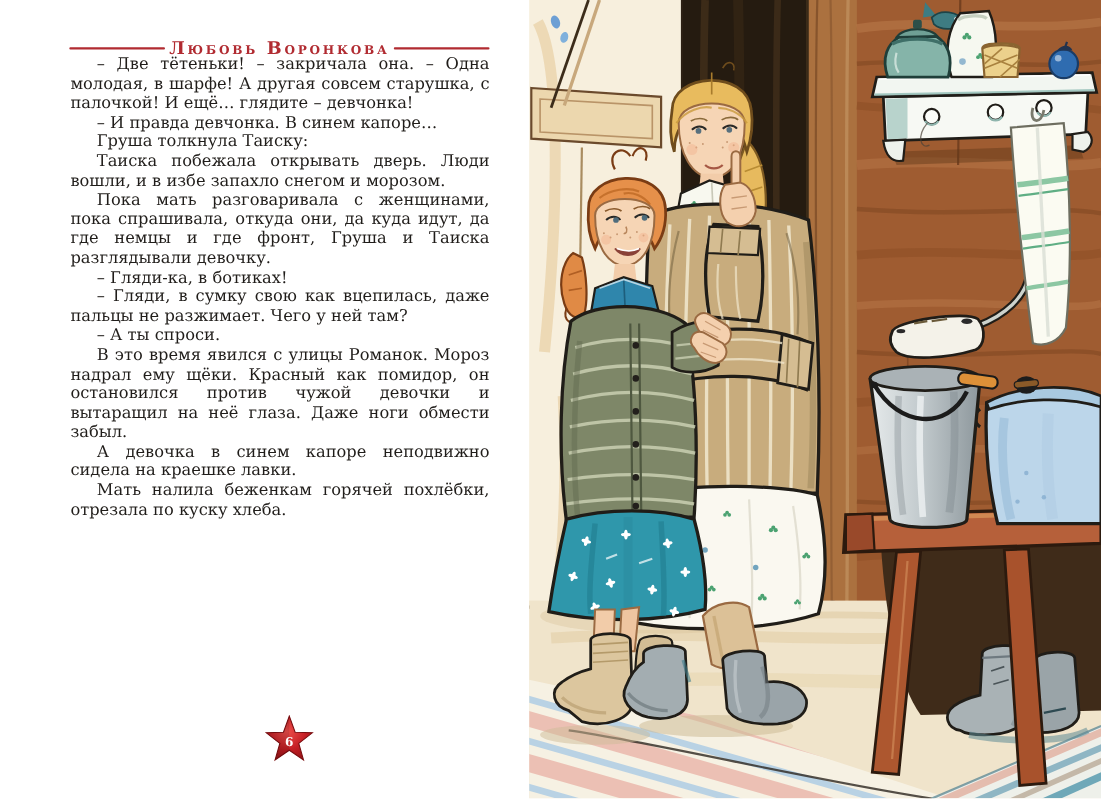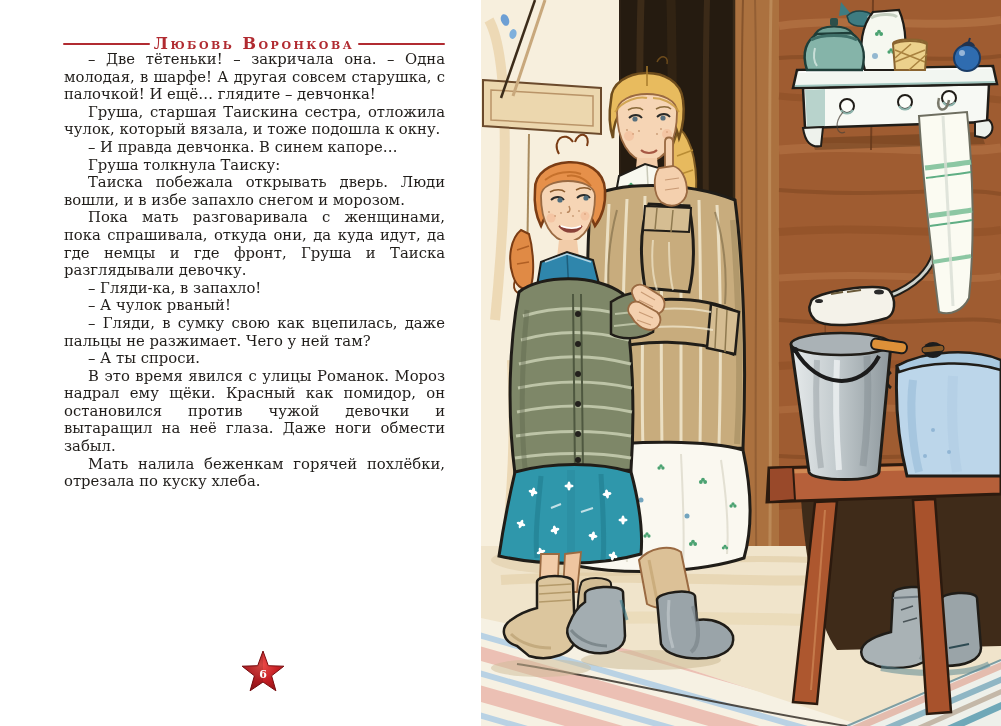--- a/index.html
+++ b/index.html
@@ -38,30 +38,29 @@
 
 <div class="page-left">
   <div class="chapter-header">
     <span class="rule"></span>
     <h1>Любовь Воронкова</h1>
     <span class="rule"></span>
   </div>
 
   <div class="story">
       <p>– Две тётеньки! – закричала она. – Одна молодая, в шарфе! А другая совсем старушка, с палочкой! И ещё… глядите – девчонка!</p>
-      <p>Груша, старшая Таискина сестра, отложила чулок, который вязала, и тоже подошла к окну.</p>
       <p>– И правда девчонка. В синем капоре…</p>
       <p>Груша толкнула Таиску:</p>
       <p>Таиска побежала открывать дверь. Люди вошли, и в избе запахло снегом и морозом.</p>
       <p>Пока мать разговаривала с женщинами, пока спрашивала, откуда они, да куда идут, да где немцы и где фронт, Груша и Таиска разглядывали девочку.</p>
-      <p>– Гляди-ка, в запахло!</p>
-      <p>– А чулок рваный!</p>
+      <p>– Гляди-ка, в ботиках!</p>
       <p>– Гляди, в сумку свою как вцепилась, даже пальцы не разжимает. Чего у ней там?</p>
       <p>– А ты спроси.</p>
       <p>В это время явился с улицы Романок. Мороз надрал ему щёки. Красный как помидор, он остановился против чужой девочки и вытаращил на неё глаза. Даже ноги обмести забыл.</p>
+      <p>А девочка в синем капоре неподвижно сидела на краешке лавки.</p>
       <p>Мать налила беженкам горячей похлёбки, отрезала по куску хлеба.</p>
     </div>
 
   <div class="page-star">
     <svg width="46" height="46" viewBox="0 0 46 46">
       <defs>
         <radialGradient id="starGrad" cx="45%" cy="35%" r="75%">
           <stop offset="0%" stop-color="#ee4f4b"></stop>
           <stop offset="55%" stop-color="#c41e24"></stop>
           <stop offset="100%" stop-color="#8c1114"></stop>

